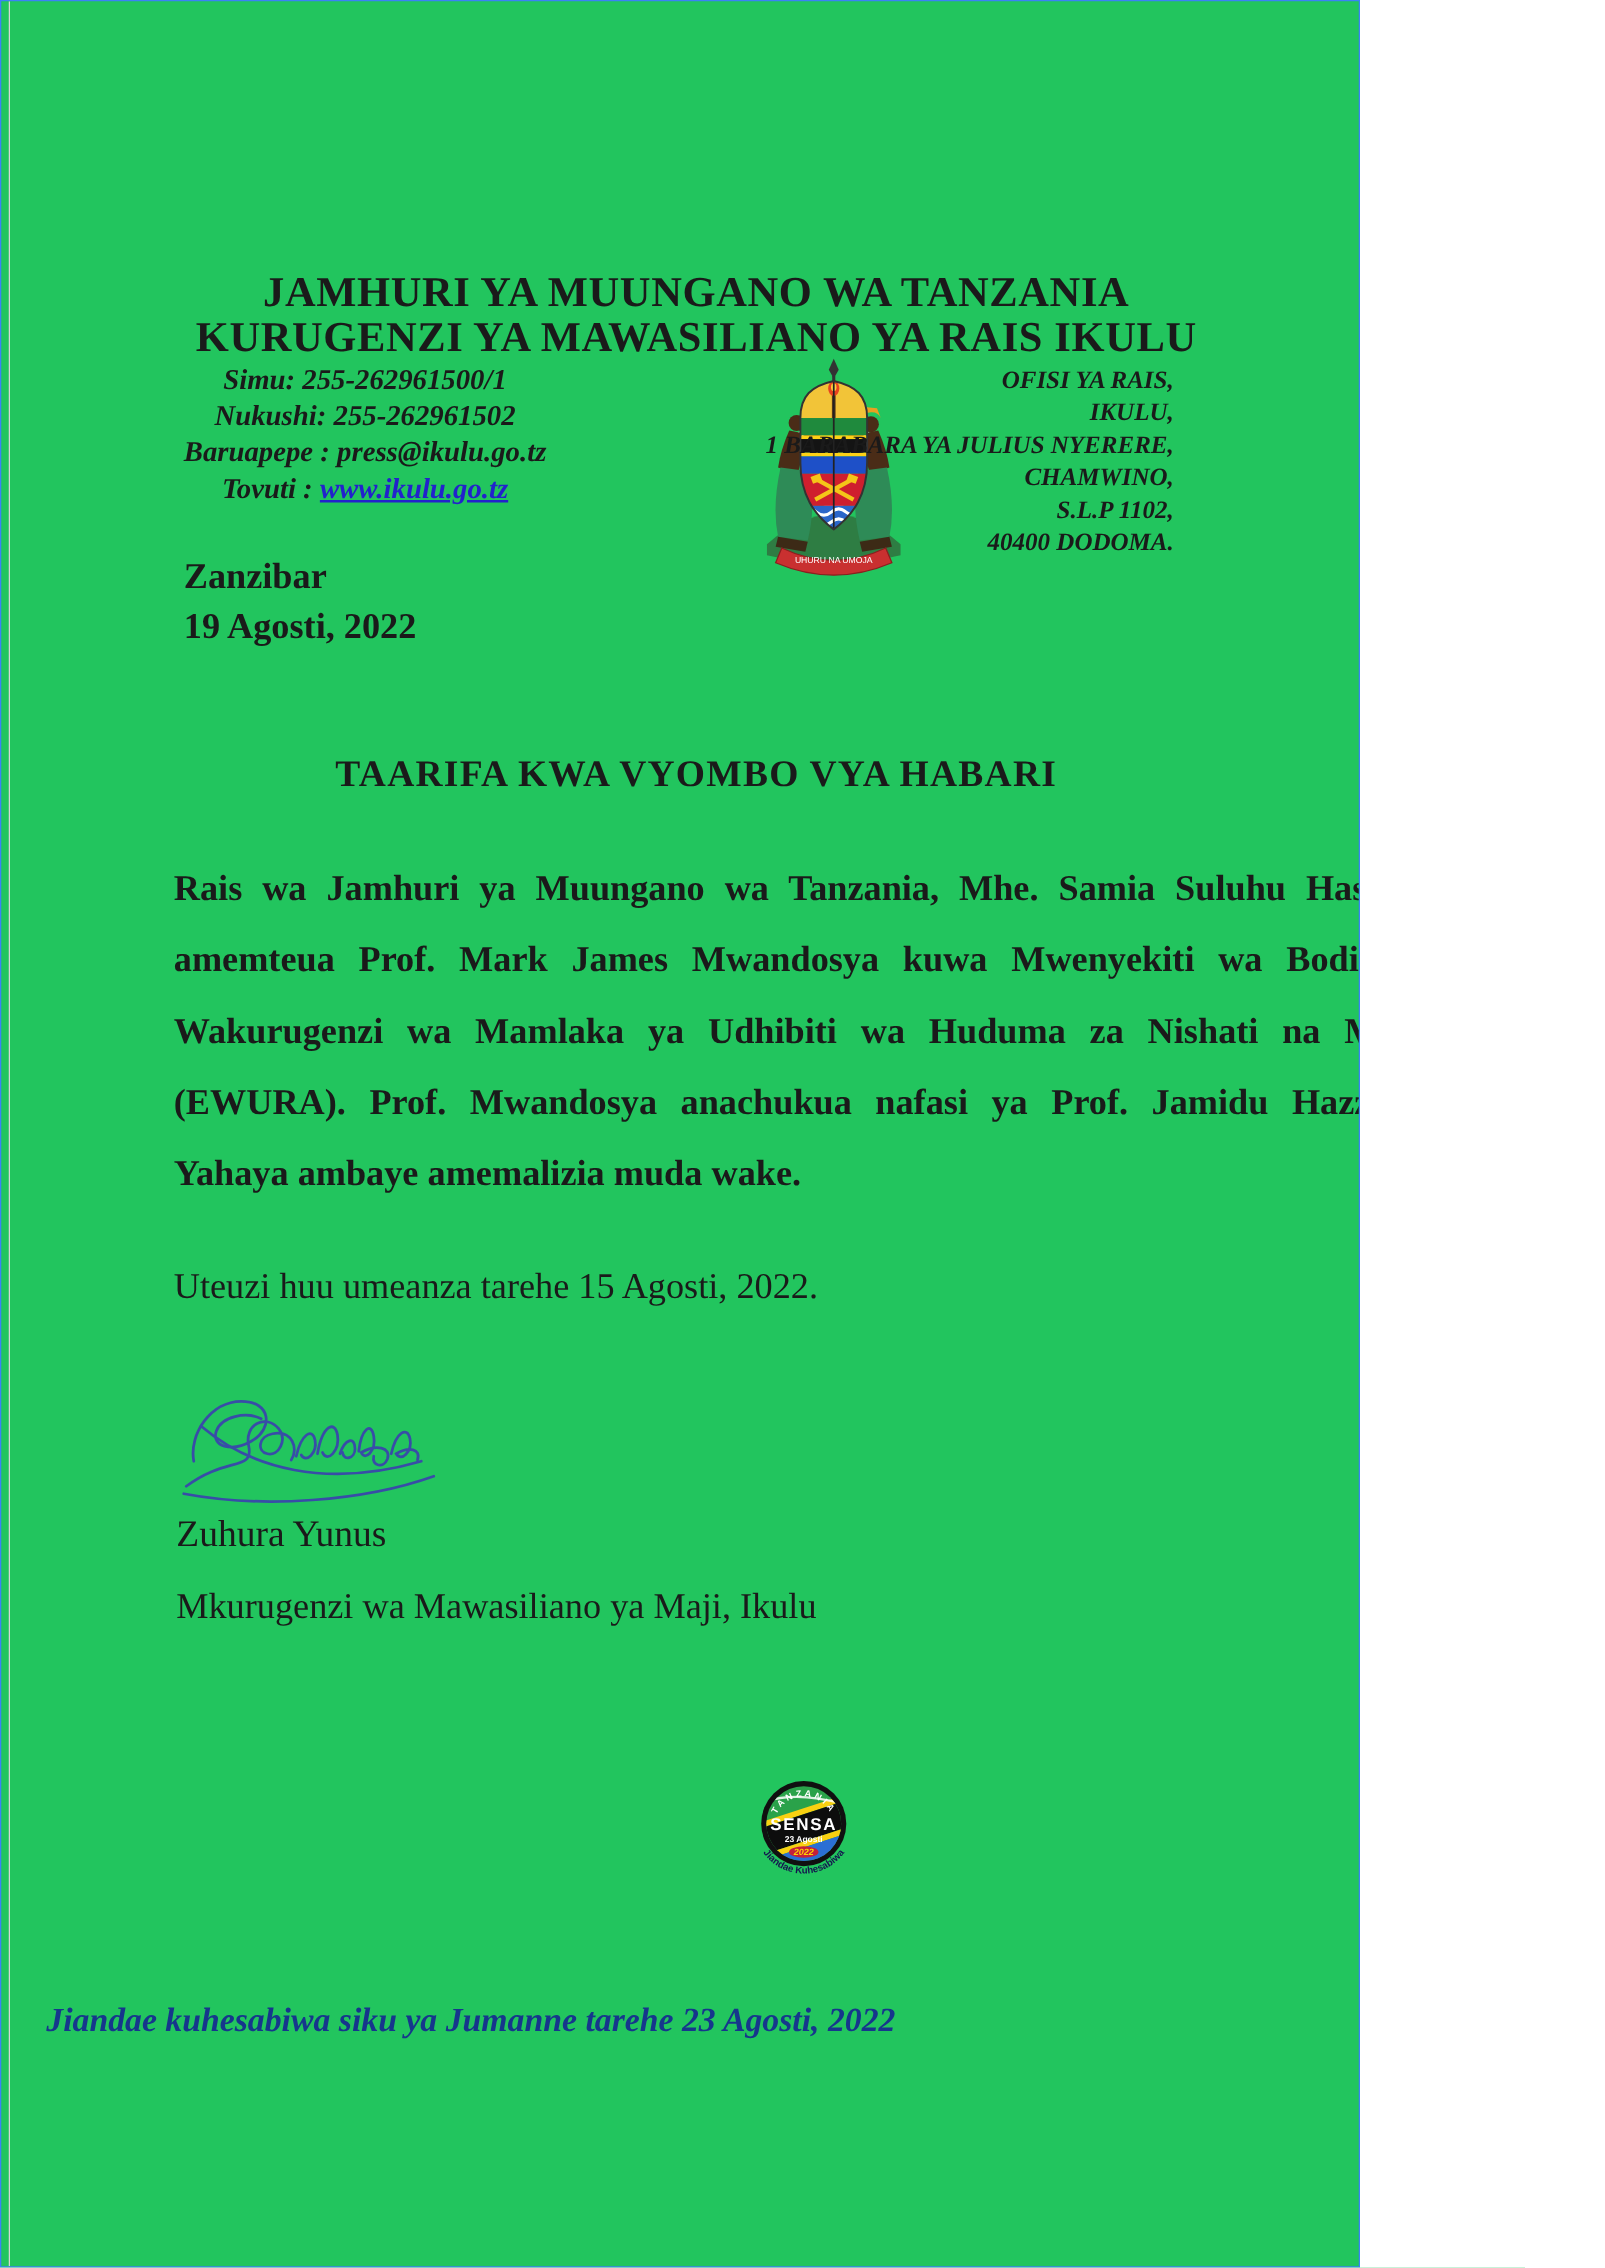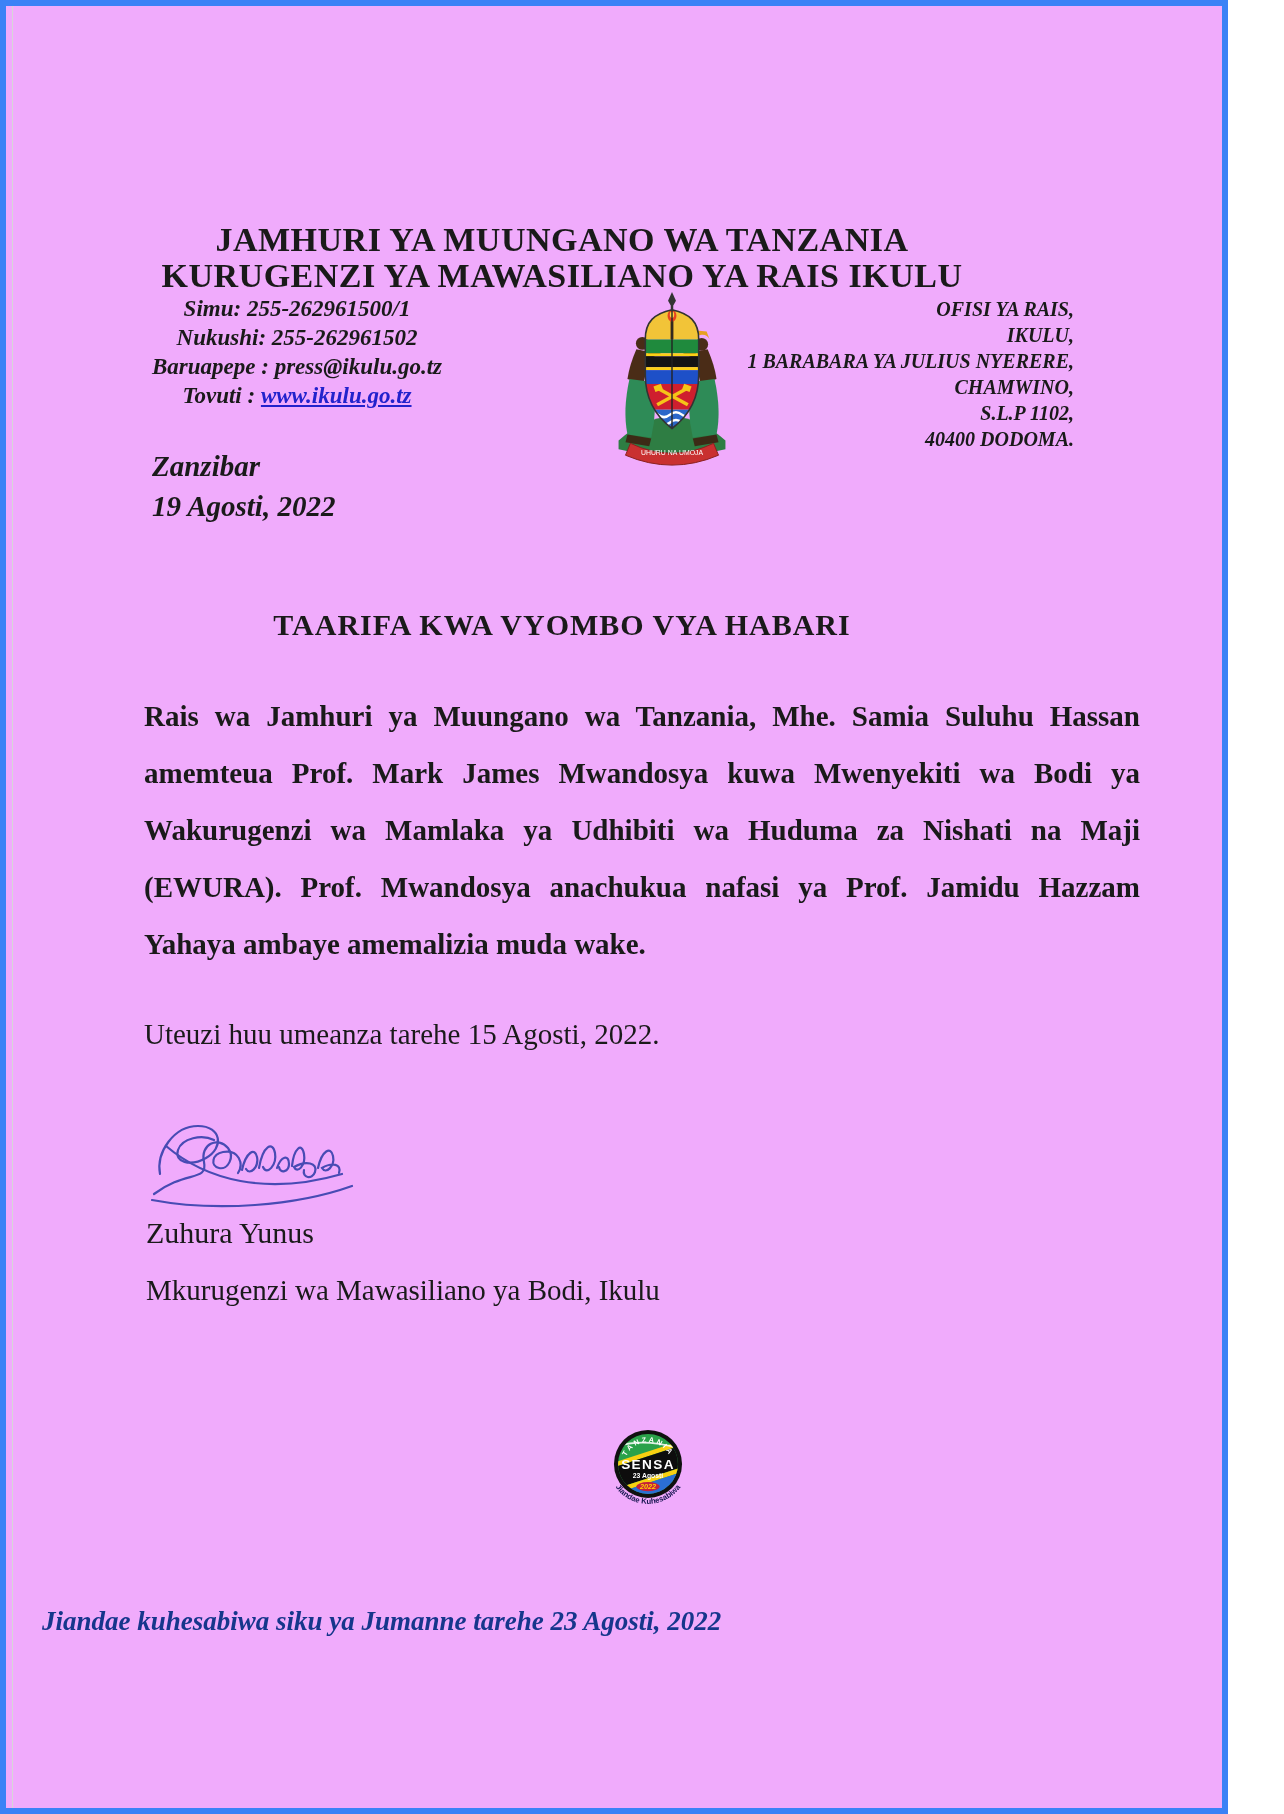--- a/index.html
+++ b/index.html
@@ -1,38 +1,38 @@
 <!DOCTYPE html>
 <html><head>
 <meta charset="utf-8">
 <style>
   html,body{margin:0;padding:0;background:#ffffff;}
   .page{
     position:relative;
-    width:1228px;height:1814px;
-    background:#f0abfc;
-    border:6px solid #3b82f6;
+    width:1088px;height:1814px;
+    background:#22c55e;
+    border:1px solid #3b82f6;
     box-sizing:border-box;
     font-family:"Liberation Serif", serif;
     color:#1a1a1a;
     overflow:hidden;
   }
   .edge-line{position:absolute;left:6px;top:0;width:1px;height:100%;background:#d6d6d6;}
   
   .titles{position:absolute;left:0;top:216px;width:1112px;text-align:center;}
   .title-line{font-weight:bold;font-size:34px;line-height:36px;letter-spacing:.5px;}
   
   .contact{position:absolute;left:146px;top:288px;font-style:italic;font-weight:bold;font-size:23px;line-height:29px;text-align:center;}
   .contact a{color:#2222cc;text-decoration:underline;}
   
   .emblem{position:absolute;left:596px;top:282px;}
   
   .address{position:absolute;right:148px;top:290px;text-align:right;font-style:italic;font-weight:bold;font-size:20px;line-height:26px;}
   
-  .dateline{position:absolute;left:146px;top:440px;font-style:italic;font-weight:bold;font-size:29px;line-height:40px;}
+  .dateline{position:absolute;left:146px;top:440px;font-weight:bold;font-size:29px;line-height:40px;}
   
   .doc-heading{position:absolute;left:0;top:602px;width:1112px;text-align:center;font-weight:bold;font-size:30px;letter-spacing:1px;}
   
   .para1{position:absolute;left:138px;top:682px;width:996px;font-size:29px;line-height:57px;text-align:justify;margin:0;font-weight:bold;}
   .para2{position:absolute;left:138px;top:1000px;width:996px;font-size:29px;line-height:57px;margin:0;}
   
   .sig{position:absolute;left:140px;top:1106px;}
   .sig-name{position:absolute;left:140px;top:1210px;font-size:30px;line-height:34px;}
   .sig-title{position:absolute;left:140px;top:1267px;font-size:29px;line-height:34px;}
   
@@ -147,21 +147,21 @@
       <path d="M113,56 C117,33 127,29 129,41 C131,53 121,64 117,55"></path>
       <path d="M131,56 C135,44 143,42 143,52 C143,60 134,62 133,55"></path>
       <path d="M146,54 C148,36 156,30 158,42 C160,54 151,62 148,55 C160,48 172,51 169,60 C166,68 156,66 158,58"></path>
       <path d="M172,56 C176,38 185,34 187,44 C189,54 180,63 176,56 C186,50 196,52 193,61"></path>
       <path d="M20,34 C60,68 120,84 196,62"></path>
       <path d="M6,88 C70,100 150,94 206,74"></path>
     </g>
   </svg>
 
   <div class="sig-name">Zuhura Yunus</div>
-  <div class="sig-title">Mkurugenzi wa Mawasiliano ya Bodi, Ikulu</div>
+  <div class="sig-title">Mkurugenzi wa Mawasiliano ya Maji, Ikulu</div>
 
   <svg class="sensa" width="118" height="118" viewBox="0 0 130 130">
     <defs>
       <clipPath id="sensaClip">
           <circle cx="65" cy="55" r="33"></circle>
         </clipPath>
       <path id="sensaTopArc" d="M39,57 a26,26 0 0 1 52,0"></path>
       <path id="sensaBotArc" d="M21,55 a44,44 0 0 0 88,0"></path>
     </defs>
     <circle cx="65" cy="55" r="37.5" fill="#101010"></circle>

